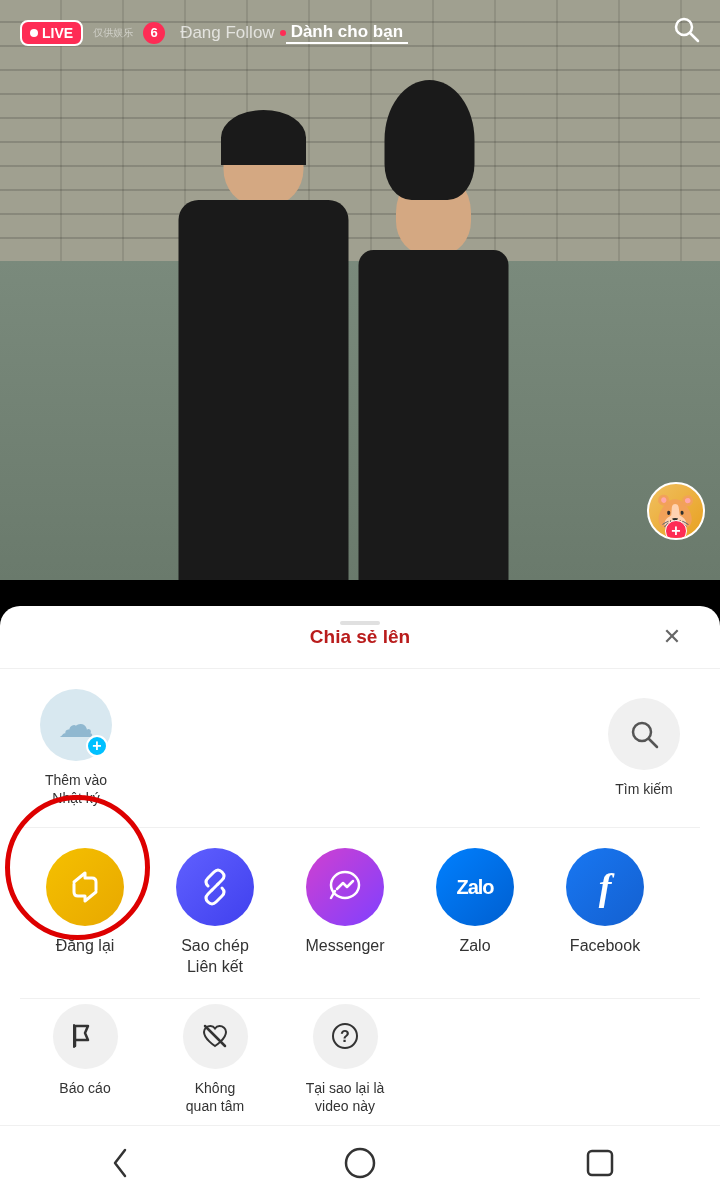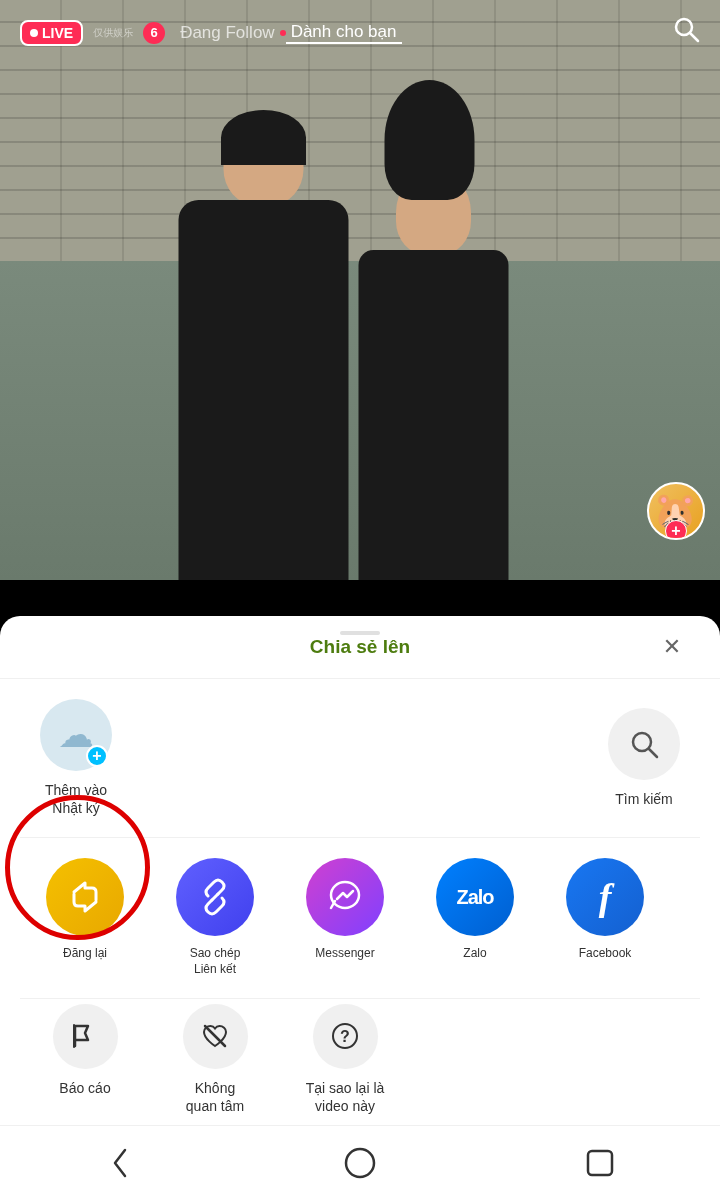--- a/index.html
+++ b/index.html
@@ -200,21 +200,21 @@
 
     .nav-tab {
       color: rgba(255,255,255,0.7);
       font-size: 17px;
       cursor: pointer;
       padding: 0 5px;
     }
 
     .nav-tab.active {
       color: white;
-      font-weight: normal;
+      font-weight: bold;
       border-bottom: 2px solid white;
     }
 
     .nav-dot {
       width: 6px;
       height: 6px;
       background: #fe2c55;
       border-radius: 50%;
       display: inline-block;
     }
@@ -286,21 +286,21 @@
       align-items: center;
       justify-content: center;
       padding: 20px 30px;
       position: relative;
       border-bottom: 1px solid #f0f0f0;
     }
 
     .sheet-title {
       font-size: 19px;
       font-weight: 600;
-      color: #4d7c0f;
+      color: #b91c1c;
     }
 
     .sheet-close {
       position: absolute;
       right: 30px;
       top: 50%;
       transform: translateY(-50%);
       font-size: 22px;
       color: #666;
       cursor: pointer;
@@ -419,21 +419,21 @@
       font-weight: bold;
     }
 
     .app-icon.repost { background: linear-gradient(135deg, #f5c000 0%, #e8a800 100%); }
     .app-icon.copy { background: linear-gradient(135deg, #6060ff 0%, #4040ee 100%); }
     .app-icon.messenger { background: linear-gradient(135deg, #d040d0 0%, #8040ff 100%); }
     .app-icon.zalo { background: linear-gradient(135deg, #0080ff 0%, #005fd0 100%); }
     .app-icon.facebook { background: linear-gradient(135deg, #1877f2 0%, #1460d0 100%); }
 
     .app-label {
-      font-size: 12px;
+      font-size: 16px;
       color: #333;
       text-align: center;
       line-height: 1.3;
     }
 
     
     .bottom-actions-row {
       display: flex;
       align-items: flex-start;
       padding: 5px 20px;

